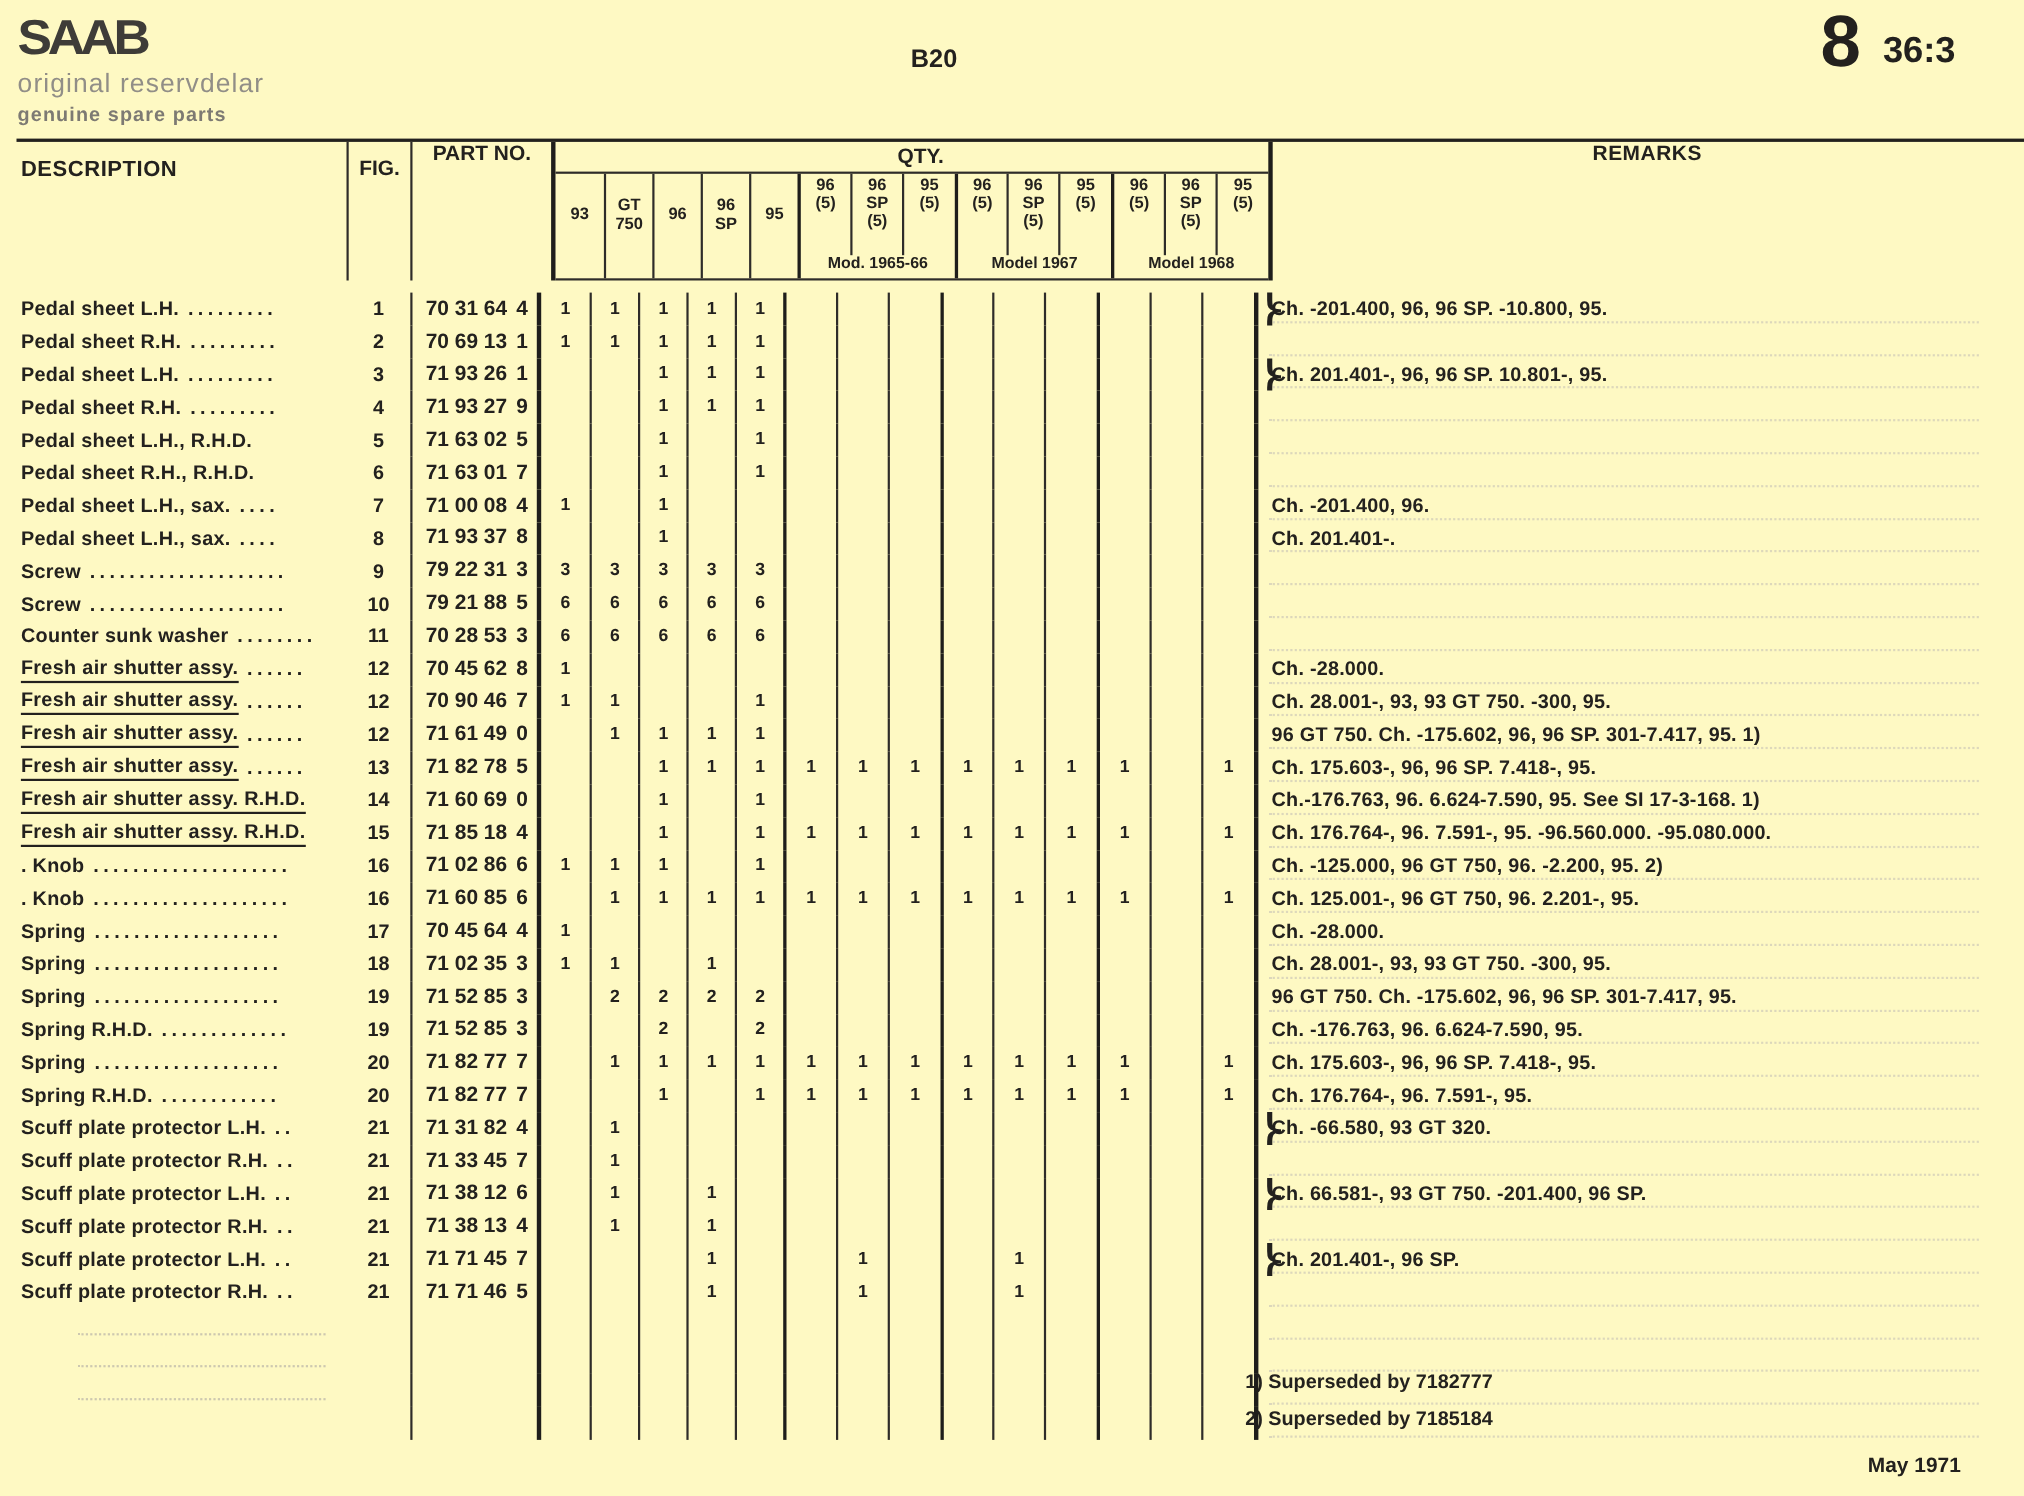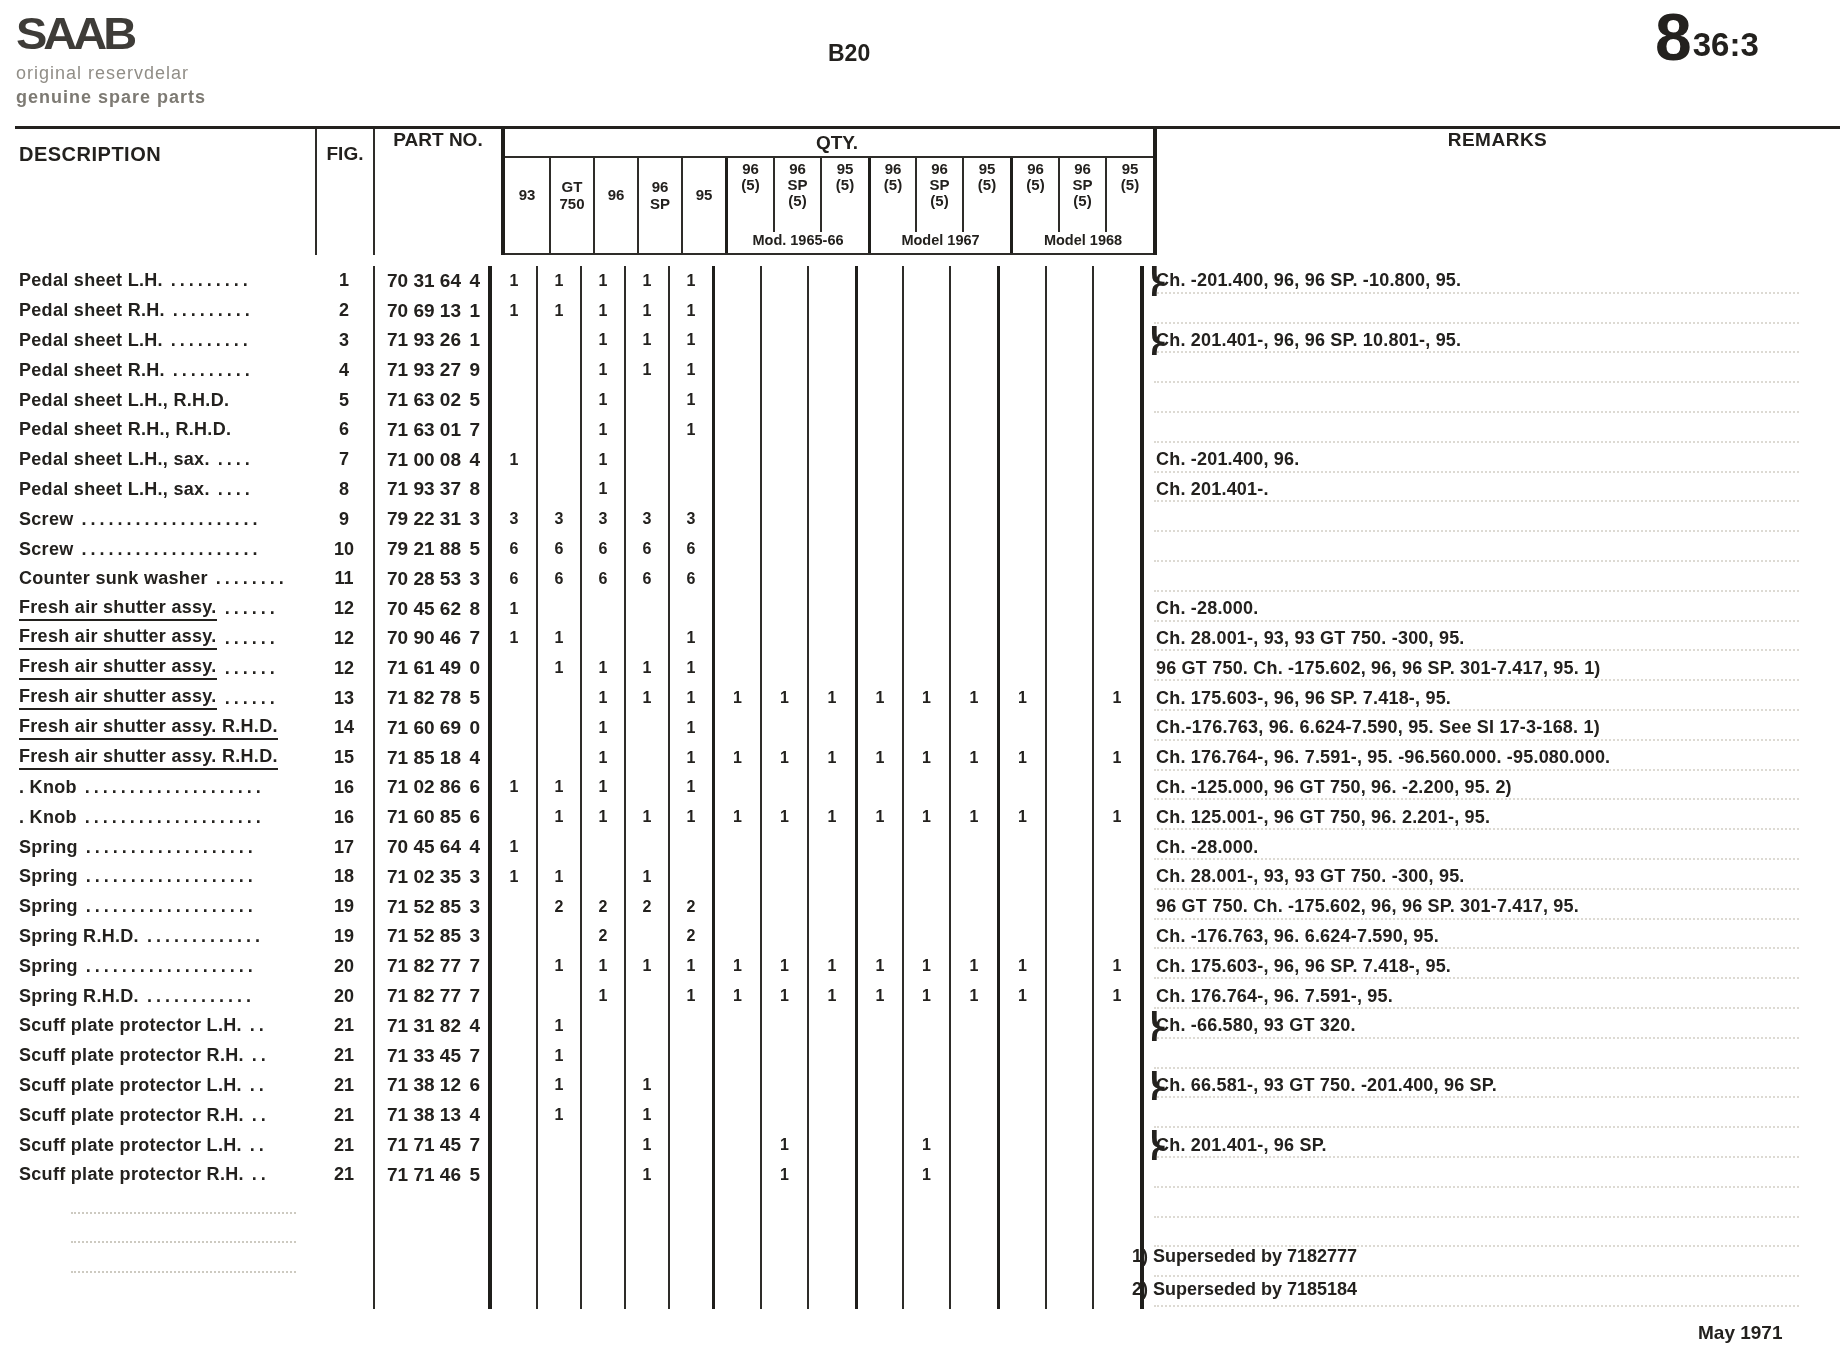--- a/index.html
+++ b/index.html
@@ -1,32 +1,32 @@
 <!DOCTYPE html>
 <html><head>
 <meta charset="utf-8">
 <style>
   * { margin:0; padding:0; box-sizing:border-box; }
   body { background:#d8d5cd; font-family:"Liberation Sans", sans-serif; }
-  .sheet { position:relative; width:1840px; height:1360px; background:#ffffff;
+  .sheet { position:relative; width:1840px; height:1360px; background:#fef9c3;
            overflow:hidden; color:#23211e; }
 
   
   .brand { position:absolute; left:16px; top:6px; }
   .brand .logo { font-size:47px; font-weight:900; letter-spacing:-4px; color:#3e3c38;
                  transform:scaleY(.95); display:inline-block; }
-  .brand .sub1 { font-size:18px; font-weight:500; color:#918e87; letter-spacing:1px; margin-top:2px;}
+  .brand .sub1 { font-size:24px; font-weight:500; color:#918e87; letter-spacing:1px; margin-top:2px;}
   .brand .sub2 { font-size:18px; font-weight:600; color:#7d7a73; letter-spacing:1px; margin-top:3px;}
   .model-code { position:absolute; left:828px; top:40px; font-size:23px; font-weight:800; }
   .head-title { position:absolute; left:985px; top:33px; width:640px; }
   .head-title .t1 { font-size:24px; font-weight:800; letter-spacing:.2px; }
   .head-title .t2 { font-size:16px; font-weight:800; margin-top:2px; }
   .page-code { position:absolute; left:1655px; top:8px; display:flex; align-items:flex-end; }
   .page-code .big { font-size:66px; font-weight:900; line-height:.9; }
-  .page-code .small { font-size:33px; font-weight:800; margin-left:1px; margin-bottom:3px; }
+  .page-code .small { font-size:33px; font-weight:800; margin-left:20px; margin-bottom:3px; }
 
   
   .table-top { position:absolute; left:15px; top:126px; width:1825px; height:3px; background:#23211e; }
   .thead { position:absolute; left:15px; top:129px; height:126px; display:flex; }
   .hc { overflow:hidden; }
   .desc-h { width:300px; padding:14px 0 0 4px; font-size:20px; font-weight:800; letter-spacing:.5px; }
   .fig-h  { width:58px;  padding-top:14px; text-align:center; font-size:19px; font-weight:800;
             border-left:2px solid #2e2c29; }
   .part-h { width:132px; text-align:center; font-size:19px; font-weight:800;
             border-left:2px solid #2e2c29; border-right:4px solid #1f1e1b; }

